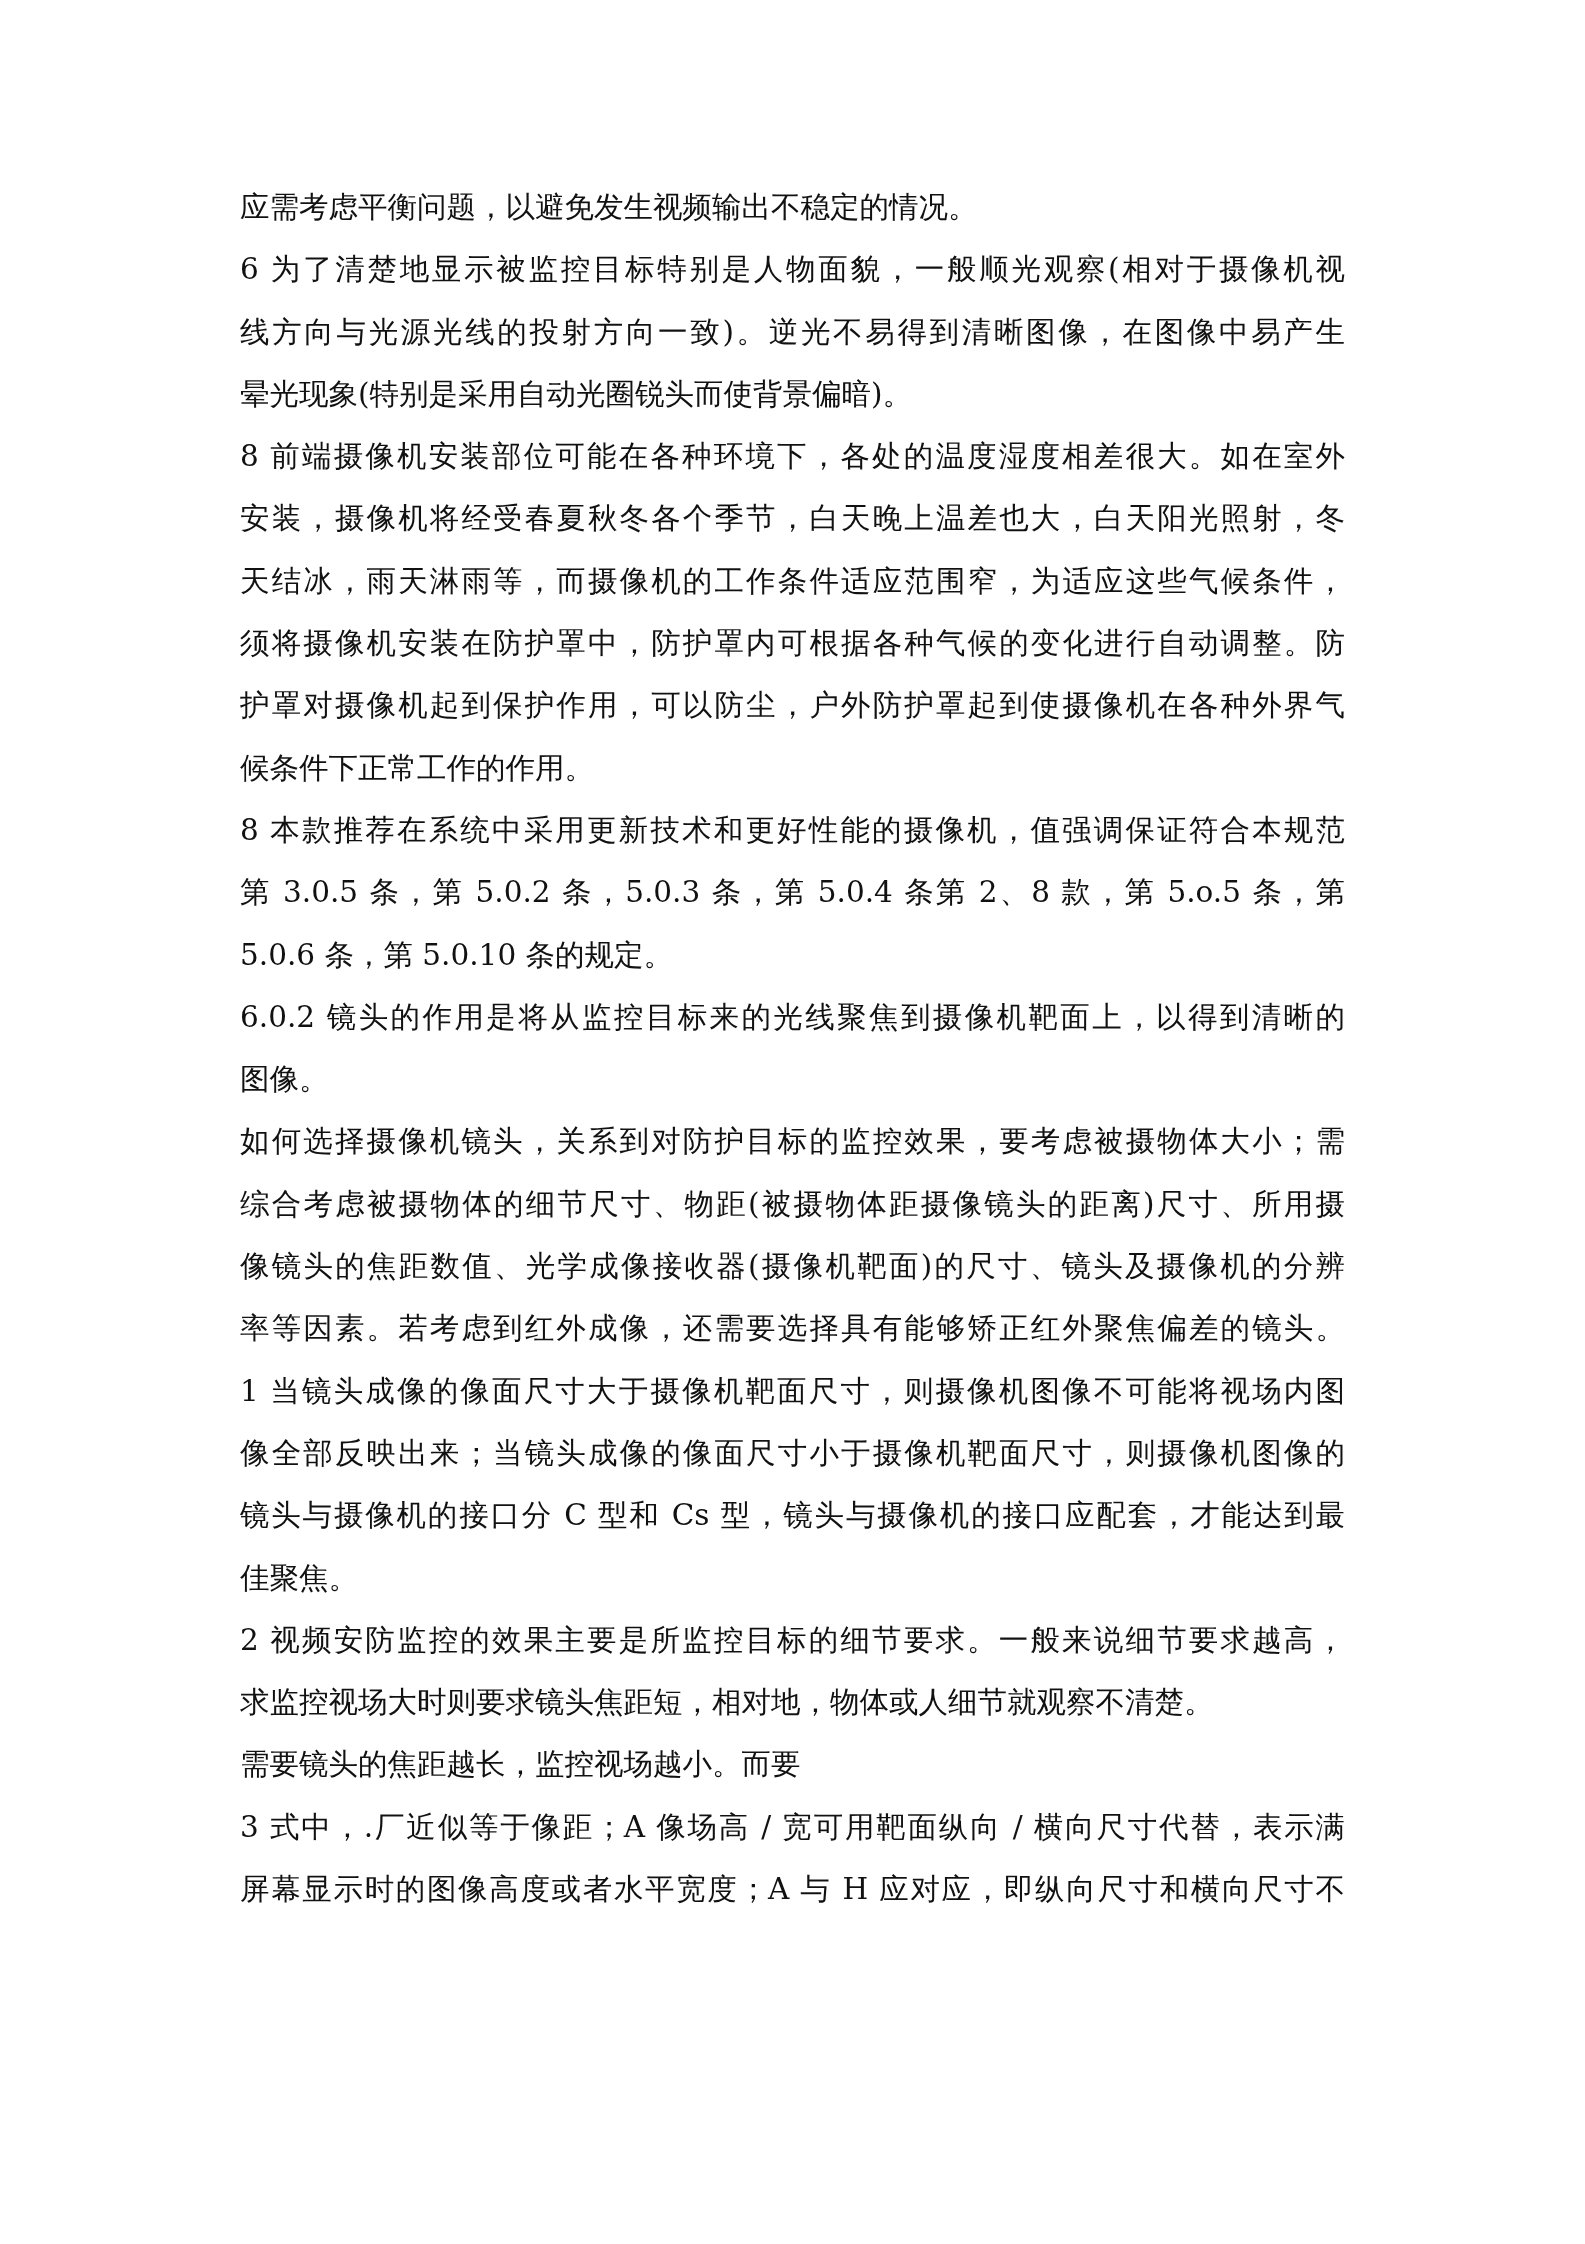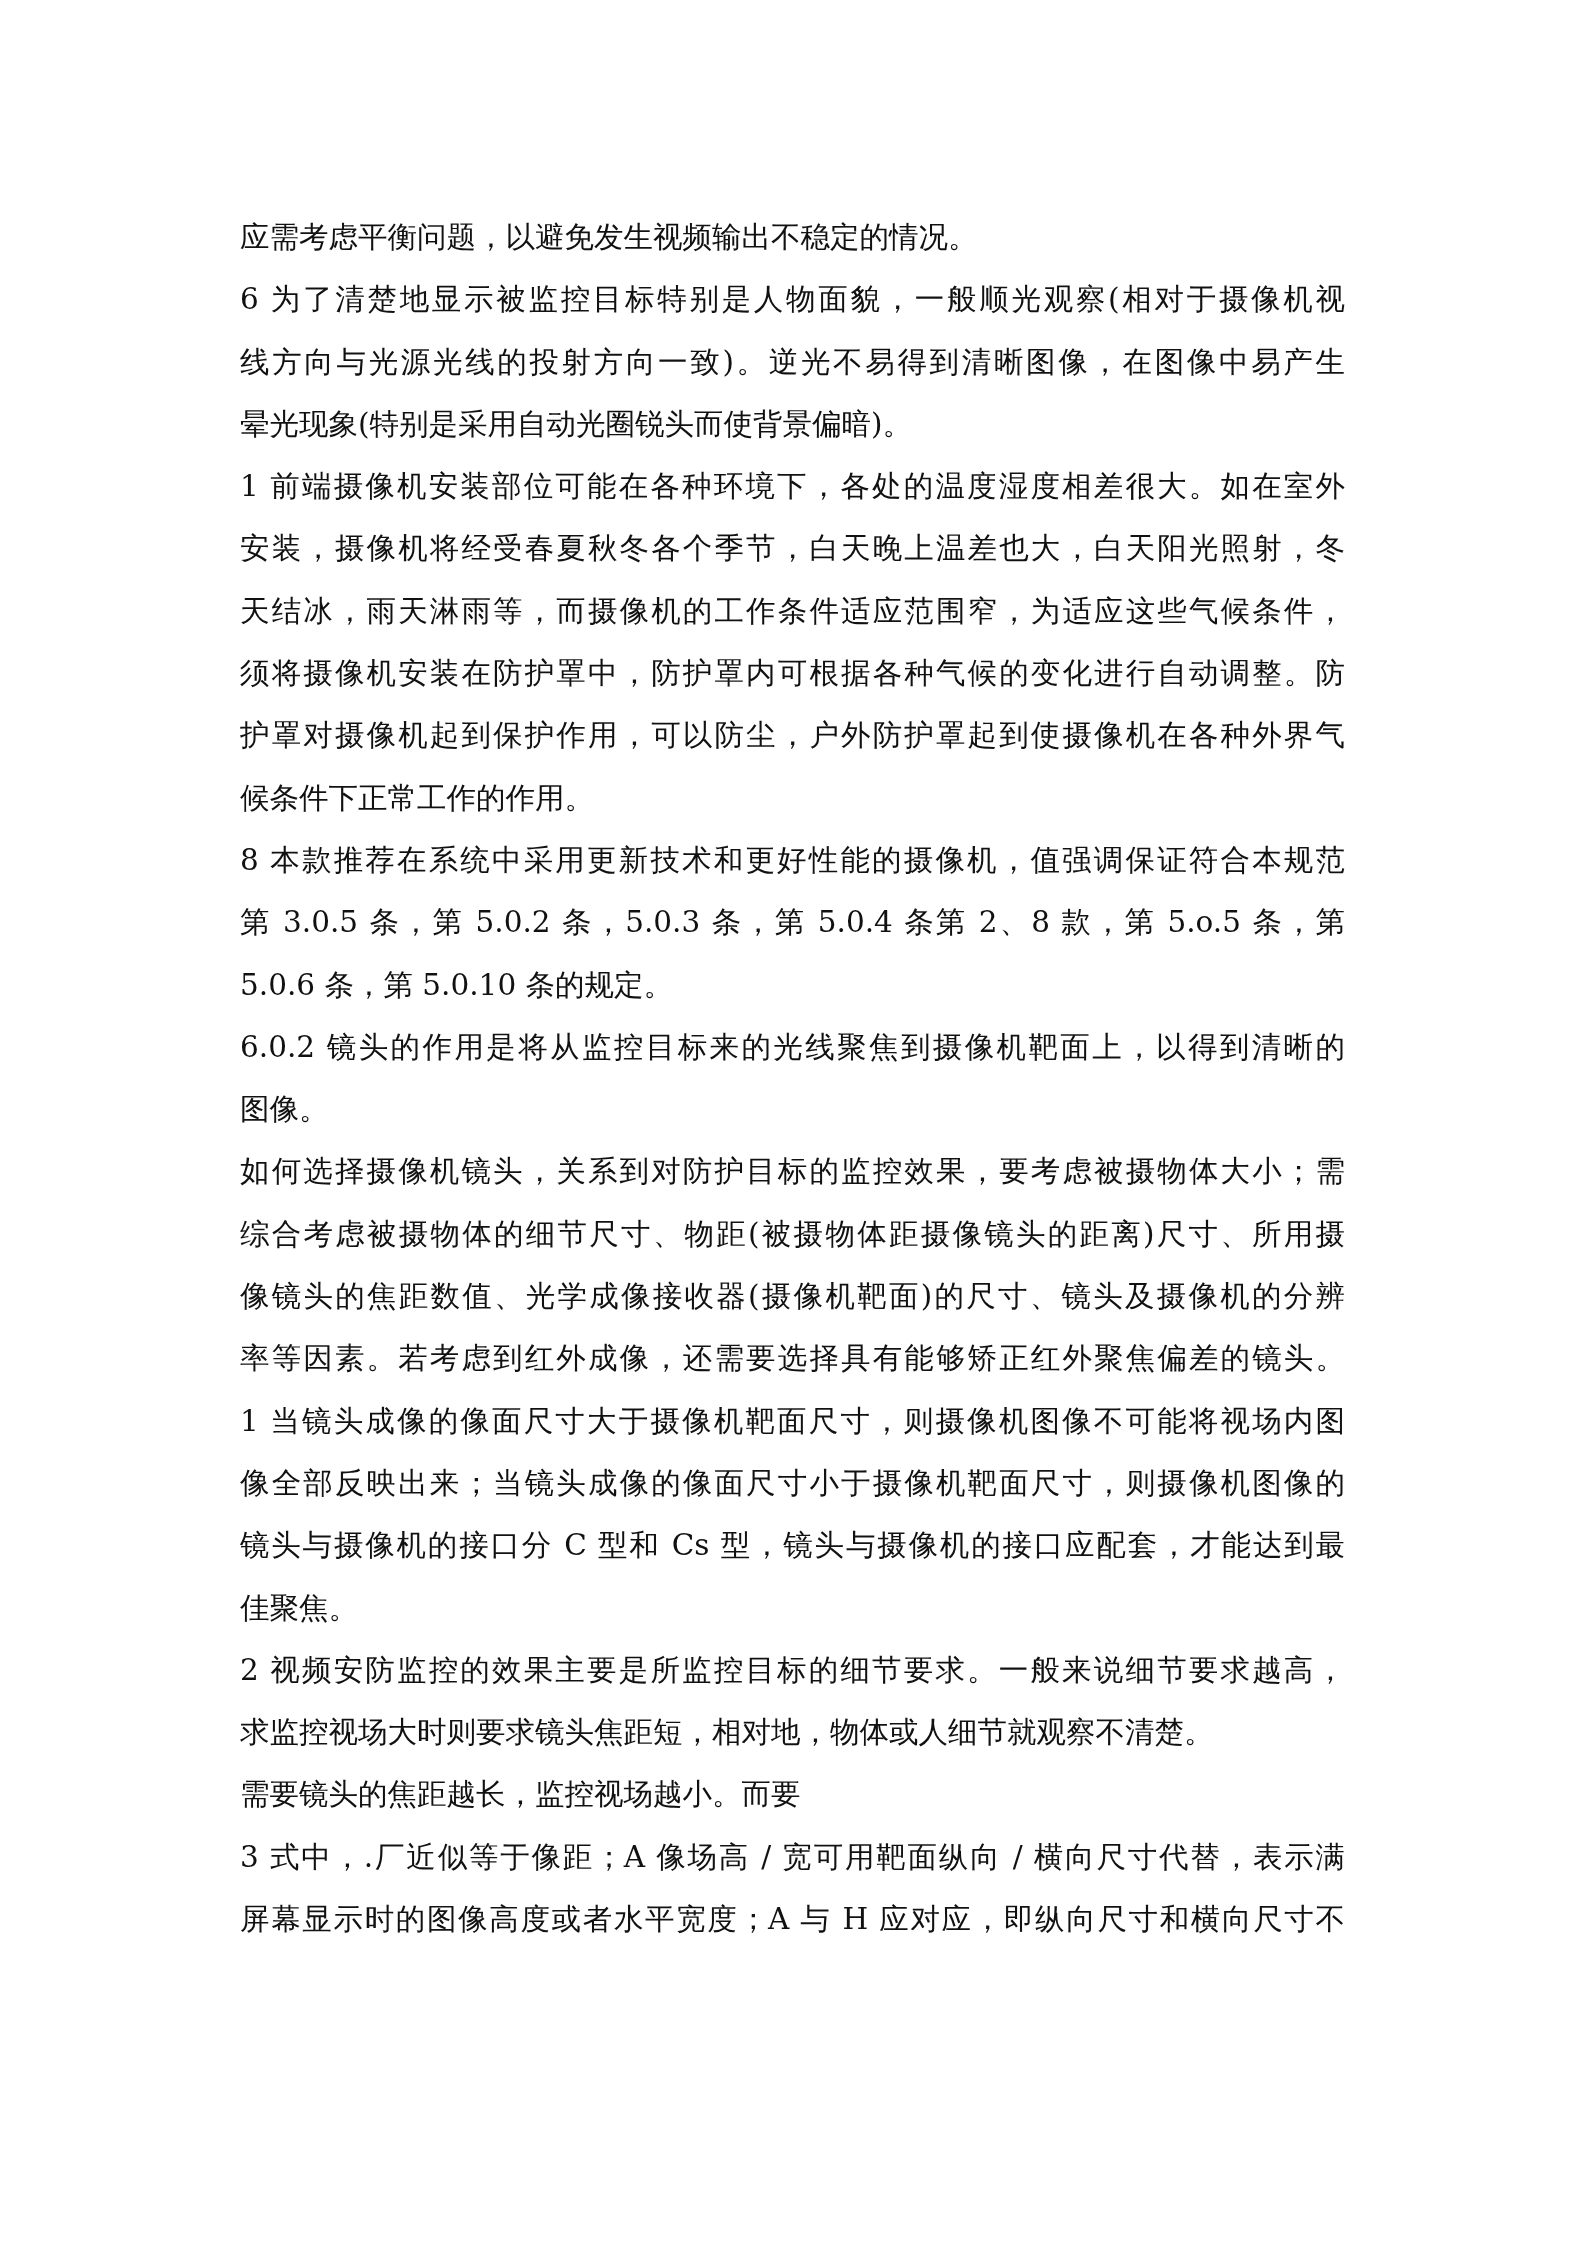--- a/index.html
+++ b/index.html
@@ -9,21 +9,21 @@
   }
   body {
     width: 1585px;
     height: 2244px;
     position: relative;
     overflow: hidden;
   }
   .page {
     position: absolute;
     left: 240px;
-    top: 206px;
+    top: 176px;
     width: 1105px;
   }
   .line {
     display: block;
     height: 62.3px;
     line-height: 62.3px;
     font-family: "DejaVu Serif", "Liberation Serif", serif;
     font-size: 29.5px;
     color: #111111;
     white-space: nowrap;
@@ -36,21 +36,21 @@
   }
 </style>
 </head>
 <body>
 
 <div class="page">
   <span class="line last">应需考虑平衡问题，以避免发生视频输出不稳定的情况。</span>
   <span class="line">6 为了清楚地显示被监控目标特别是人物面貌，一般顺光观察(相对于摄像机视</span>
   <span class="line">线方向与光源光线的投射方向一致)。逆光不易得到清晰图像，在图像中易产生</span>
   <span class="line last">晕光现象(特别是采用自动光圈锐头而使背景偏暗)。</span>
-  <span class="line">1 前端摄像机安装部位可能在各种环境下，各处的温度湿度相差很大。如在室外</span>
+  <span class="line">8 前端摄像机安装部位可能在各种环境下，各处的温度湿度相差很大。如在室外</span>
   <span class="line">安装，摄像机将经受春夏秋冬各个季节，白天晚上温差也大，白天阳光照射，冬</span>
   <span class="line">天结冰，雨天淋雨等，而摄像机的工作条件适应范围窄，为适应这些气候条件，</span>
   <span class="line">须将摄像机安装在防护罩中，防护罩内可根据各种气候的变化进行自动调整。防</span>
   <span class="line">护罩对摄像机起到保护作用，可以防尘，户外防护罩起到使摄像机在各种外界气</span>
   <span class="line last">候条件下正常工作的作用。</span>
   <span class="line">8 本款推荐在系统中采用更新技术和更好性能的摄像机，值强调保证符合本规范</span>
   <span class="line">第 3.0.5 条，第 5.0.2 条，5.0.3 条，第 5.0.4 条第 2、8 款，第 5.o.5 条，第</span>
   <span class="line last">5.0.6 条，第 5.0.10 条的规定。</span>
   <span class="line">6.0.2 镜头的作用是将从监控目标来的光线聚焦到摄像机靶面上，以得到清晰的</span>
   <span class="line last">图像。</span>

